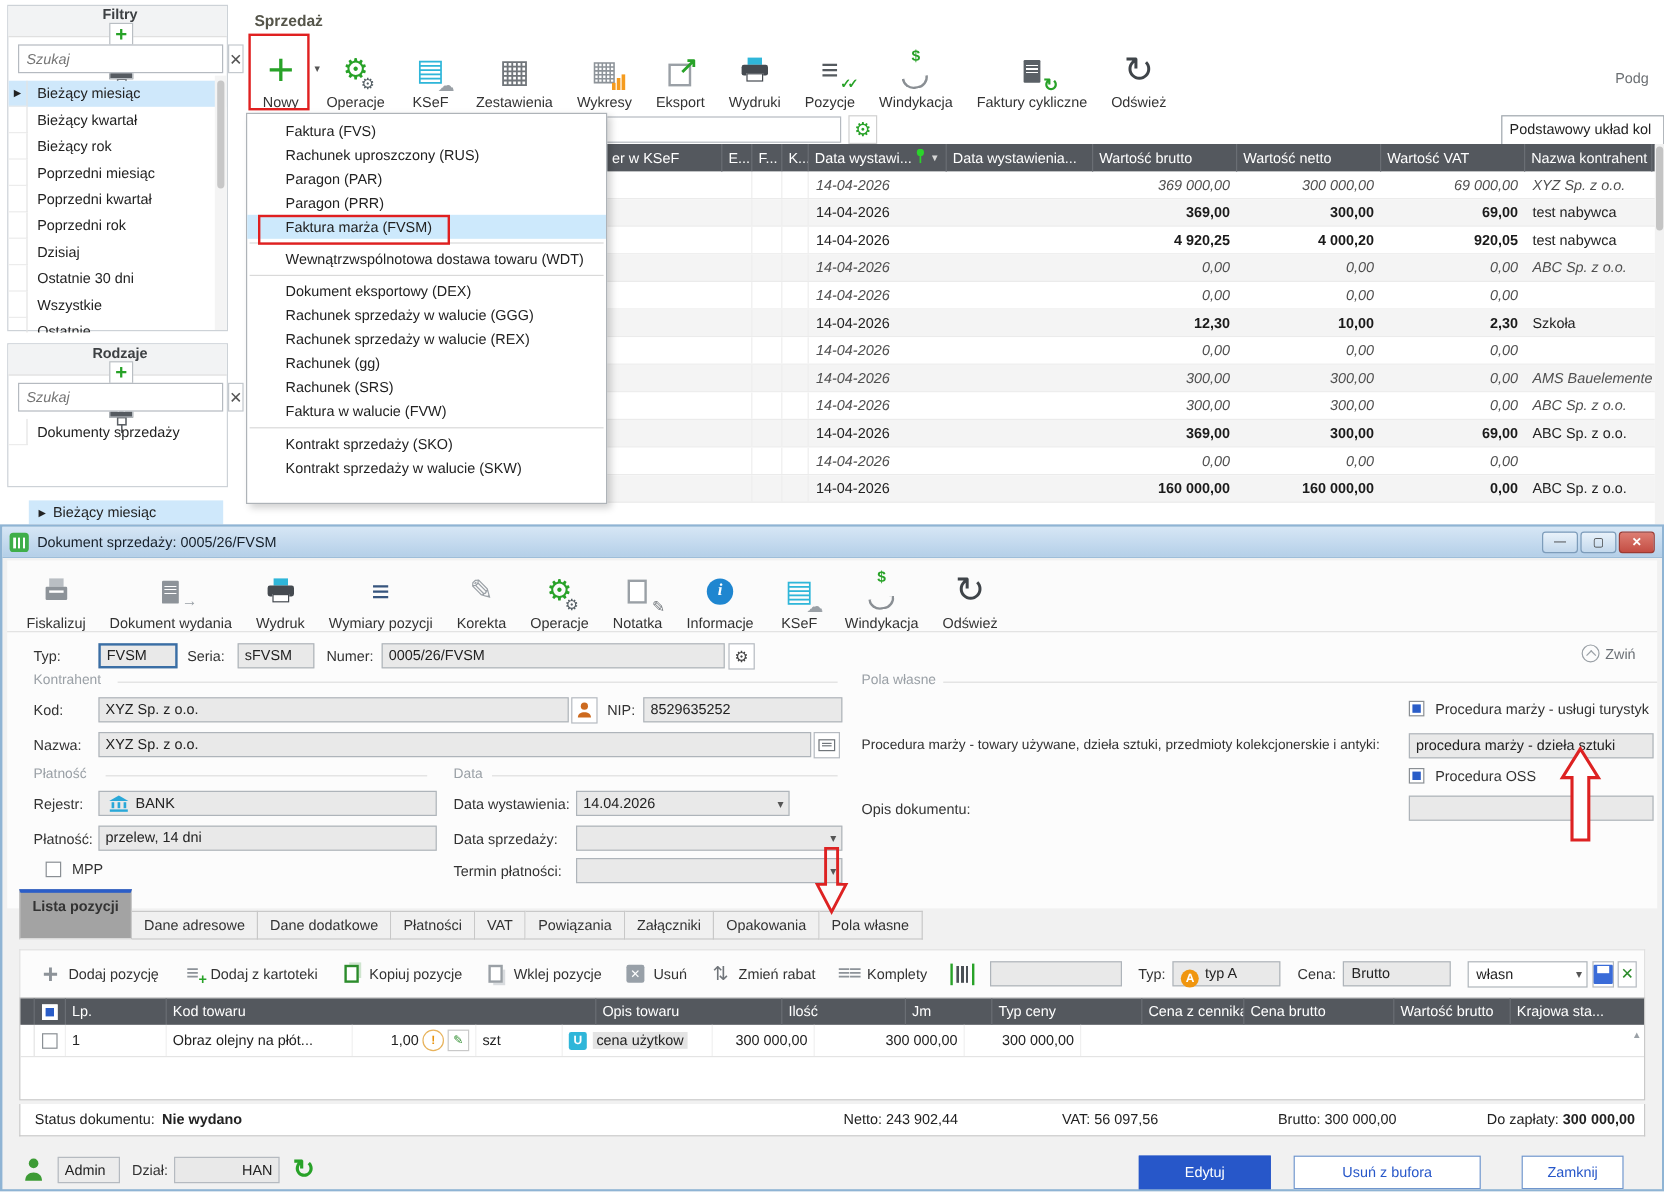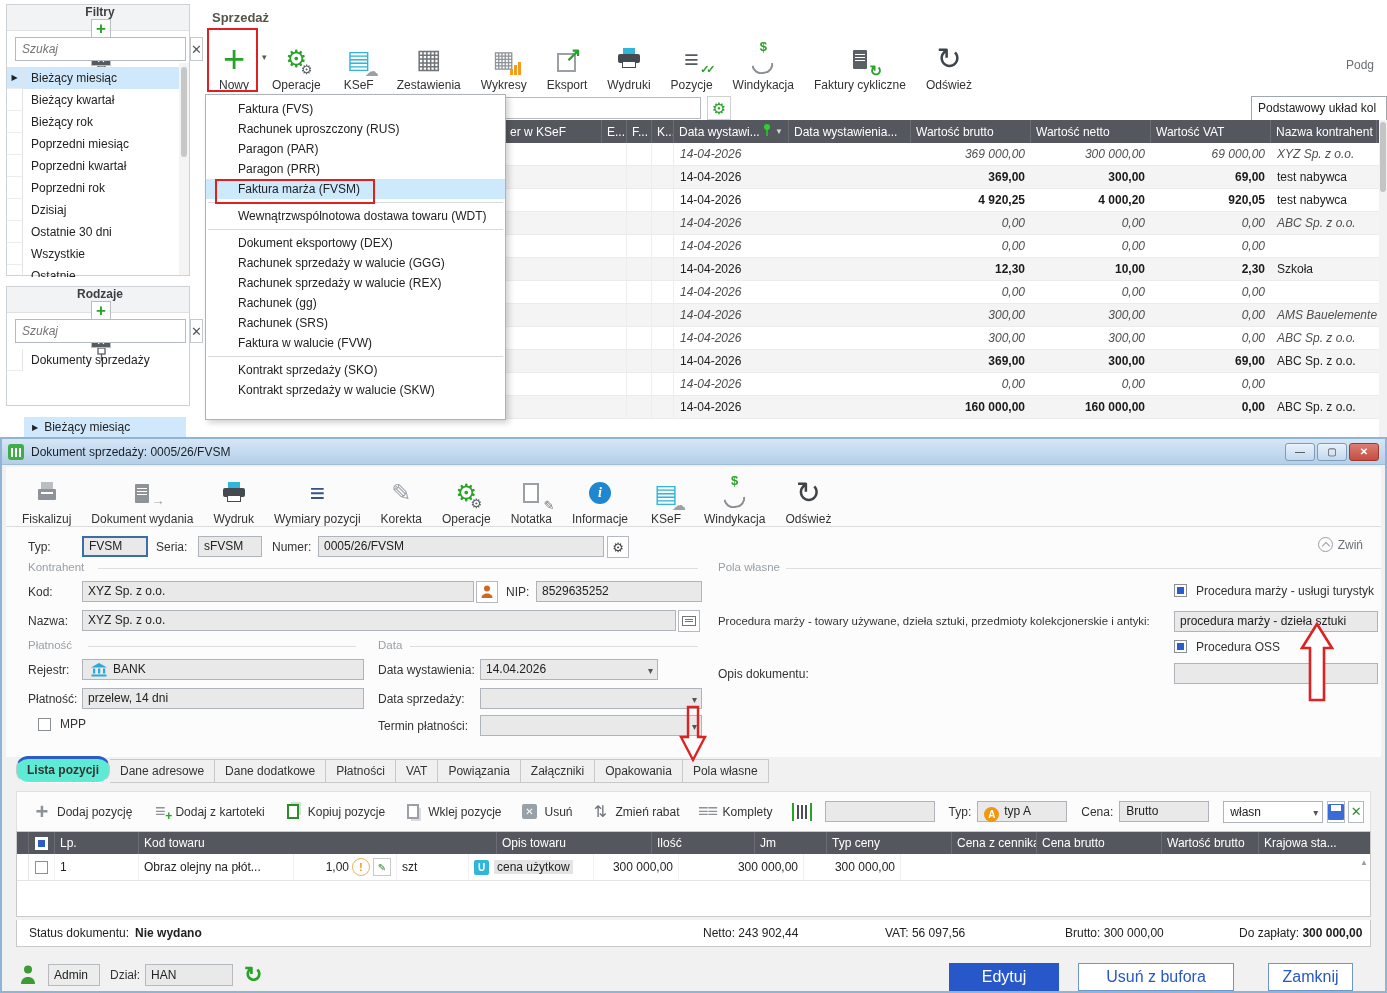--- a/index.html
+++ b/index.html
@@ -157,21 +157,21 @@
   .marza-label{font-size:11.4px;}
   .i-person{display:inline-block;}
   .i-card{width:14px;height:10px;border:1px solid #70757a;position:relative;}
   .i-card::after{content:"";position:absolute;left:2px;right:2px;top:2px;height:1px;background:#70757a;box-shadow:0 2px 0 #70757a;}
 
   
   #tabs{position:absolute;left:14px;top:319px;display:flex;align-items:flex-end;height:25px;}
   .tab{height:24px;line-height:22px;padding:0 10px;background:#f0f0f0;border:1px solid #c8c8c8;border-left:none;
        color:#333;cursor:pointer;white-space:nowrap;}
   .tab:first-child{border-left:1px solid #c8c8c8;}
-  .tab.active{background:#5eead4;border-top:3px solid #2a5dc8;border-bottom-color:#fff;font-weight:bold;height:27px;line-height:22px;border-radius:12px;}
+  .tab.active{background:#a3a3a3;border-top:3px solid #2a5dc8;border-bottom-color:#fff;font-weight:bold;height:42px;line-height:22px;}
 
   
   #pos-toolbar{position:absolute;left:14px;top:352px;right:14px;height:40px;background:#fcfcfc;
                border:1px solid #e0e0e0;border-bottom:none;display:flex;align-items:center;padding:0 6px;}
   .pbtn{display:inline-flex;align-items:center;margin:0 9px;color:#333;cursor:pointer;white-space:nowrap;}
   .pic{display:inline-flex;width:20px;height:18px;align-items:center;justify-content:center;margin-right:5px;position:relative;}
   .i-listplus{font-size:18px;color:#8d9399;}
   .i-listplus b{position:absolute;right:-2px;bottom:-2px;color:#28a228;font-size:12px;}
   .i-copy{width:12px;height:15px;border:2px solid #2c8c2c;background:#fff;box-shadow:3px -3px 0 -1px #cfe5cf;}
   .i-paste{width:12px;height:15px;border:2px solid #9aa0a6;background:#fff;box-shadow:3px 3px 0 -1px #d9dcdf;}
@@ -216,21 +216,21 @@
 
   
   #status-row{position:absolute;left:14px;top:481px;right:14px;height:27px;background:#fff;border:1px solid #c9c9c9;
               border-top:none;display:flex;align-items:center;}
   #status-row .st{margin-left:12px;}
   .tot{position:absolute;white-space:nowrap;}
   .bold{font-weight:bold;}
   #doc-footer{position:absolute;left:0;top:516px;right:0;bottom:0;}
   .ffld{position:absolute;background:#f0f0f0;border:1px solid #b5bac0;height:22px;line-height:20px;padding:0 5px;}
   .actbtn{position:absolute;height:28px;border:1px solid #6f95cc;background:#fff;color:#2757c9;
-          display:flex;align-items:center;justify-content:center;cursor:pointer;font-size:16px;font-family:inherit;}
+          display:flex;align-items:center;justify-content:center;cursor:pointer;font-size:12px;font-family:inherit;}
   .actbtn.primary{background:#2757c9;border-color:#2757c9;color:#fff;}
   .i-refresh-sm{font-size:22px;color:#28a228;font-weight:bold;}
 
   .redarrow{position:absolute;z-index:120;pointer-events:none;}
 </style>
 </head>
 <body>
 
 <div id="top-window">
 
@@ -926,19 +926,19 @@
     <span class="tot" style="left:1222px;"><span>Do zapłaty:</span> <span class="bold">300 000,00</span></span>
   </div>
 
   <div id="doc-footer">
     <svg class="abs" style="left:18px;top:10px;" width="16px" height="20px" viewBox="0 0 16 20">
       <circle cx="8" cy="4.5" r="4" fill="#3d9b35"></circle>
         <path d="M1 19c0-4.5 3-7 7-7s7 2.5 7 7z" fill="#3d9b35"></path>
     </svg>
     <span class="ffld" style="left:46px;top:9px;width:52px;background:#ececec;">Admin</span>
     <span class="flabel" style="left:108px;top:13px;position:absolute;">Dział:</span>
-    <span class="ffld" style="left:143px;top:9px;width:88px;background:#e9e9e9;">HAN</span>
+    <span class="ffld" style="left:143px;top:9px;width:88px;background:#e9e9e9;text-align:right;">HAN</span>
     <span class="abs i-refresh-sm" style="left:242px;top:7px;">↻</span>
     <button class="actbtn primary" style="left:947px;top:8px;width:110px;">Edytuj</button>
     <button class="actbtn" style="left:1076px;top:8px;width:156px;">Usuń z bufora</button>
     <button class="actbtn" style="left:1266px;top:8px;width:85px;">Zamknij</button>
   </div>
 </div>
 
 </body></html>

